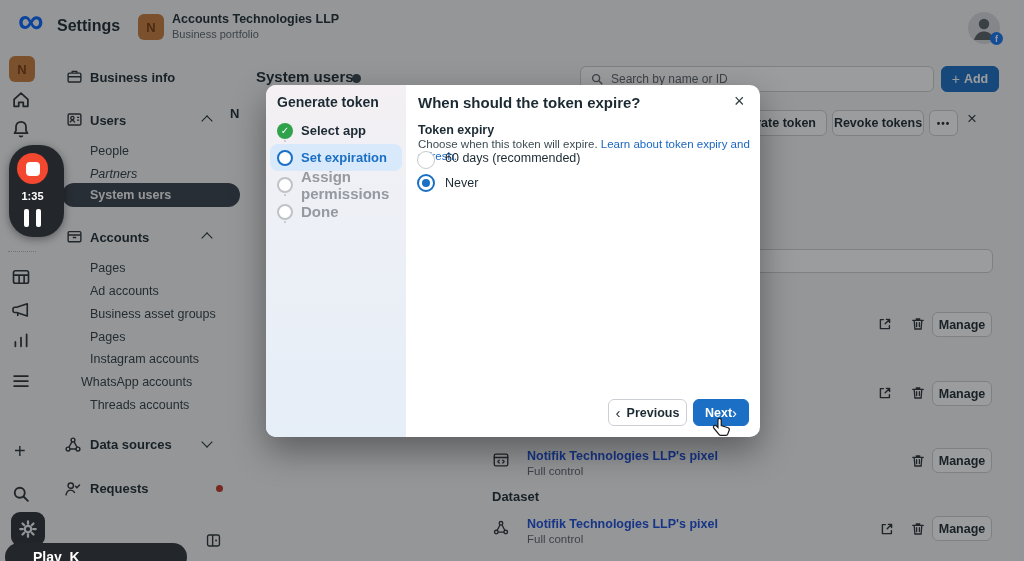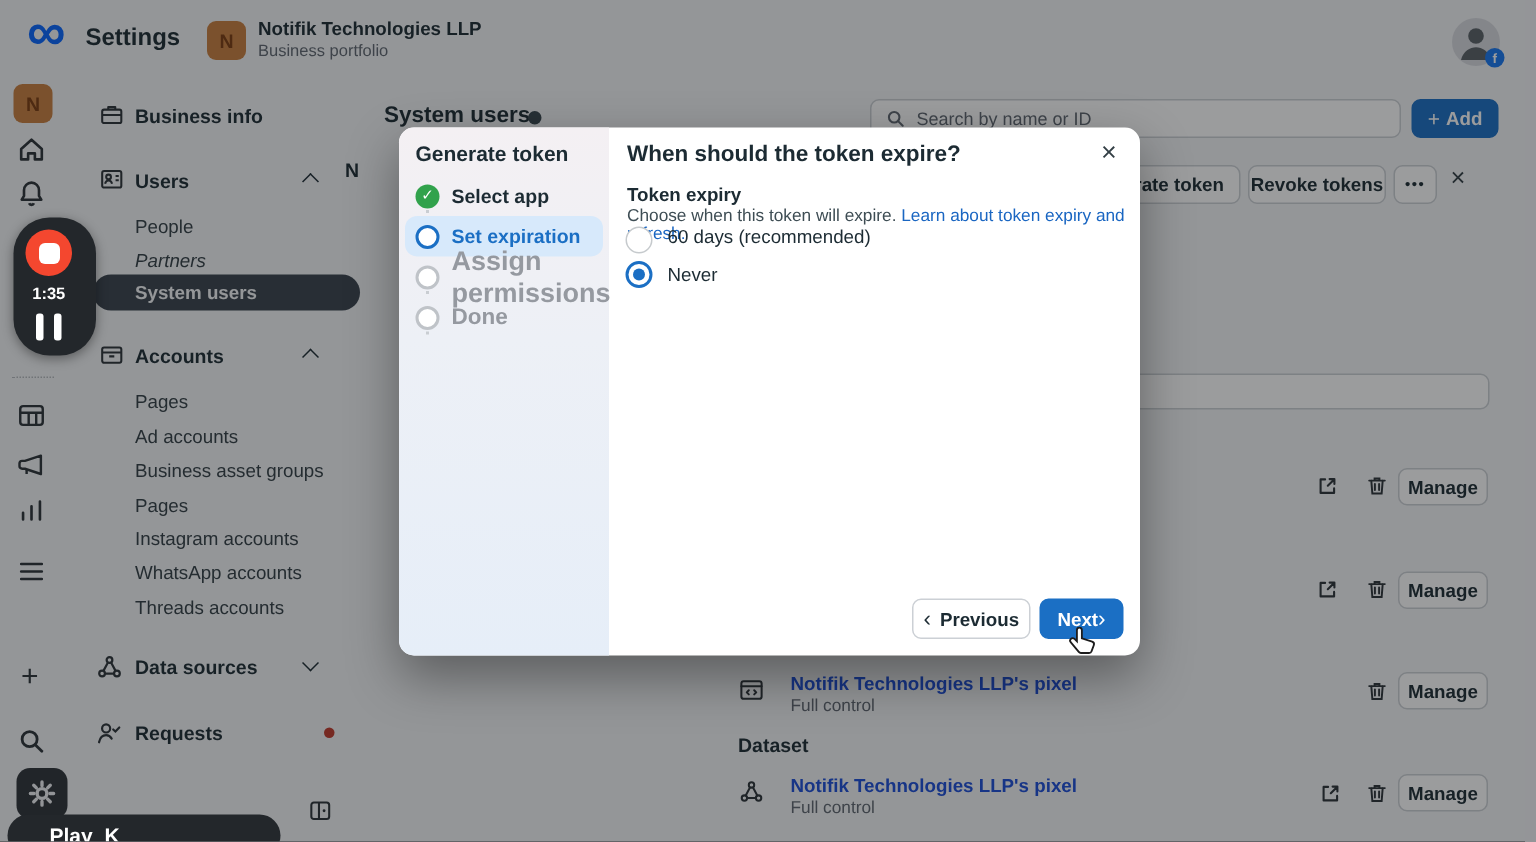--- a/index.html
+++ b/index.html
@@ -33,21 +33,21 @@
 </head>
 <body>
 
 <div class="screen">
 
   <div class="abs" style="left:18px;top:2px;font-size:36px;font-weight:700;color:#0866ff;line-height:38px;">∞</div>
   <div class="abs" style="left:57px;top:17px;font-size:16px;font-weight:700;">Settings</div>
   <div class="abs" style="left:138px;top:14px;width:26px;height:26px;border-radius:6px;background:#c87f3e;display:flex;align-items:center;justify-content:center;">
     <span style="font-size:13px;font-weight:700;color:#7a3c10;">N</span>
   </div>
-  <div class="abs" style="left:172px;top:12px;font-size:12.5px;font-weight:700;">Notifik Technologies LLP</div>
+  <div class="abs" style="left:172px;top:12px;font-size:12.5px;font-weight:700;">Accounts Technologies LLP</div>
   <div class="abs" style="left:172px;top:28px;font-size:11px;color:#5f6770;">Business portfolio</div>
   <div class="abs" style="left:968px;top:12px;width:32px;height:32px;border-radius:50%;background:#d8dadf;overflow:visible;">
     <svg width="32" height="32" viewBox="0 0 32 32">
       <circle cx="16" cy="12" r="5.2" fill="#5b6167"></circle>
       <path d="M6 28c1.5-6 6-8.5 10-8.5s8.5 2.5 10 8.5z" fill="#5b6167"></path>
     </svg>
     <div style="position:absolute;right:-3px;bottom:-1px;width:13px;height:13px;border-radius:50%;background:#1877f2;color:#fff;font-size:9px;font-weight:700;display:flex;align-items:center;justify-content:center;">f</div>
   </div>
 
   <div class="abs" style="left:9px;top:56px;width:26px;height:26px;border-radius:6px;background:#c87f3e;display:flex;align-items:center;justify-content:center;font-size:13px;font-weight:700;color:#7a3c10;">N</div>
@@ -130,21 +130,21 @@
       </svg>
   </div>
   <div class="abs navlbl" style="left:90px;top:230px;">Accounts</div>
   <span class="abs chev up" style="left:203px;top:234px;"></span>
 
   <div class="abs sublbl" style="left:90px;top:261px;">Pages</div>
   <div class="abs sublbl" style="left:90px;top:284px;">Ad accounts</div>
   <div class="abs sublbl" style="left:90px;top:307px;">Business asset groups</div>
   <div class="abs sublbl" style="left:90px;top:330px;">Pages</div>
   <div class="abs sublbl" style="left:90px;top:352px;">Instagram accounts</div>
-  <div class="abs sublbl" style="left:90px;top:375px;">WhatsApp accounts</div>
+  <div class="abs sublbl" style="left:81px;top:375px;">WhatsApp accounts</div>
   <div class="abs sublbl" style="left:90px;top:398px;">Threads accounts</div>
 
   <div class="abs ic" style="left:64px;top:436px;">
     <svg width="18" height="18" viewBox="0 0 16 16" fill="none" stroke="currentColor" stroke-width="1.3">
       <circle cx="8" cy="3.6" r="1.7"></circle>
         <circle cx="3.6" cy="11.6" r="1.7"></circle>
         <circle cx="12.4" cy="11.6" r="1.7"></circle>
       <path d="M7 5.2 4.4 10M9 5.2l2.6 4.8M5.3 11.6h5.4"></path>
       </svg>
   </div>
@@ -299,21 +299,21 @@
         <span style="font-size:13px;font-weight:700;color:#1c2b33;">Select app</span>
       </div>
 
       <div class="steprow" style="top:59px;background:#d7e9fb;border-radius:8px;">
         <div class="stepcircle" style="background:#fff;border:2.4px solid #1b6fc4;"></div>
         <span style="font-size:13px;font-weight:700;color:#1b6fc4;">Set expiration</span>
       </div>
 
       <div class="steprow" style="top:86px;">
         <div class="stepcircle" style="background:#fff;border:2px solid #bfc3c8;"></div>
-        <span style="font-size:18px;font-weight:600;color:#9599a0;">Assign permissions</span>
+        <span style="font-size:15px;font-weight:600;color:#9599a0;">Assign permissions</span>
       </div>
 
       <div class="steprow" style="top:113px;">
         <div class="stepcircle" style="background:#fff;border:2px solid #bfc3c8;"></div>
         <span style="font-size:15px;font-weight:600;color:#9599a0;">Done</span>
       </div>
     </div>
 
     <div style="position:absolute;left:152px;top:9px;font-size:15px;font-weight:700;">When should the token expire?</div>
     <div style="position:absolute;left:468px;top:6px;font-size:18px;color:#333f45;cursor:pointer;">×</div>

